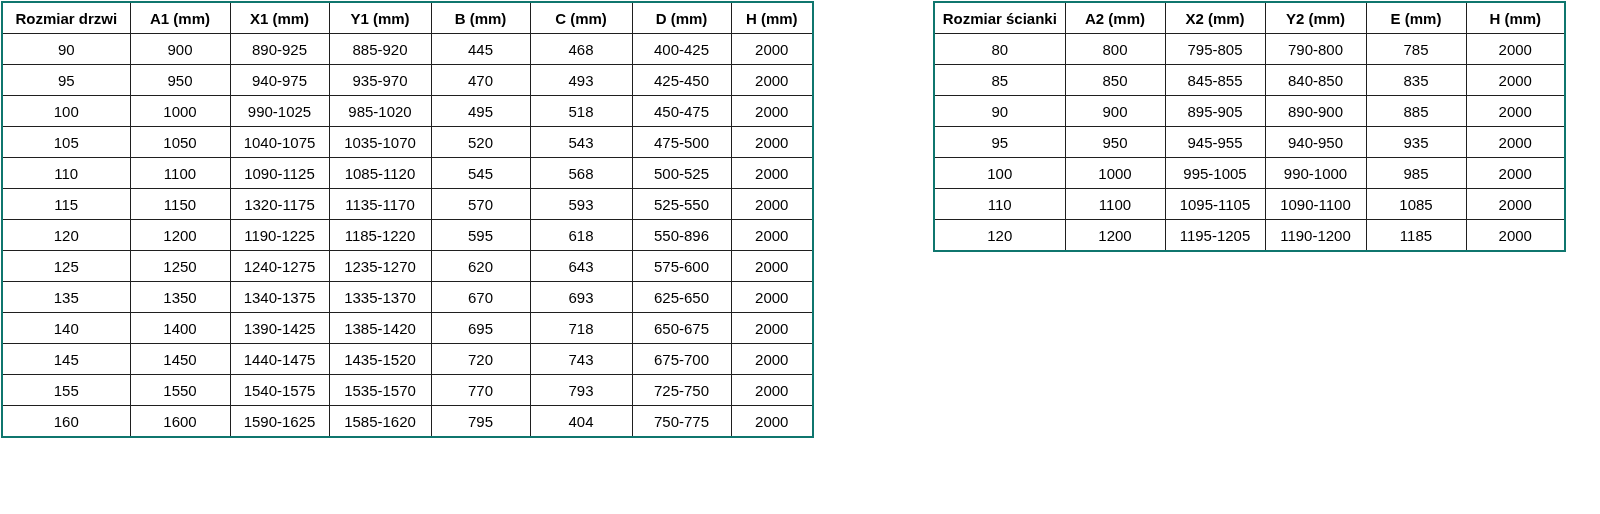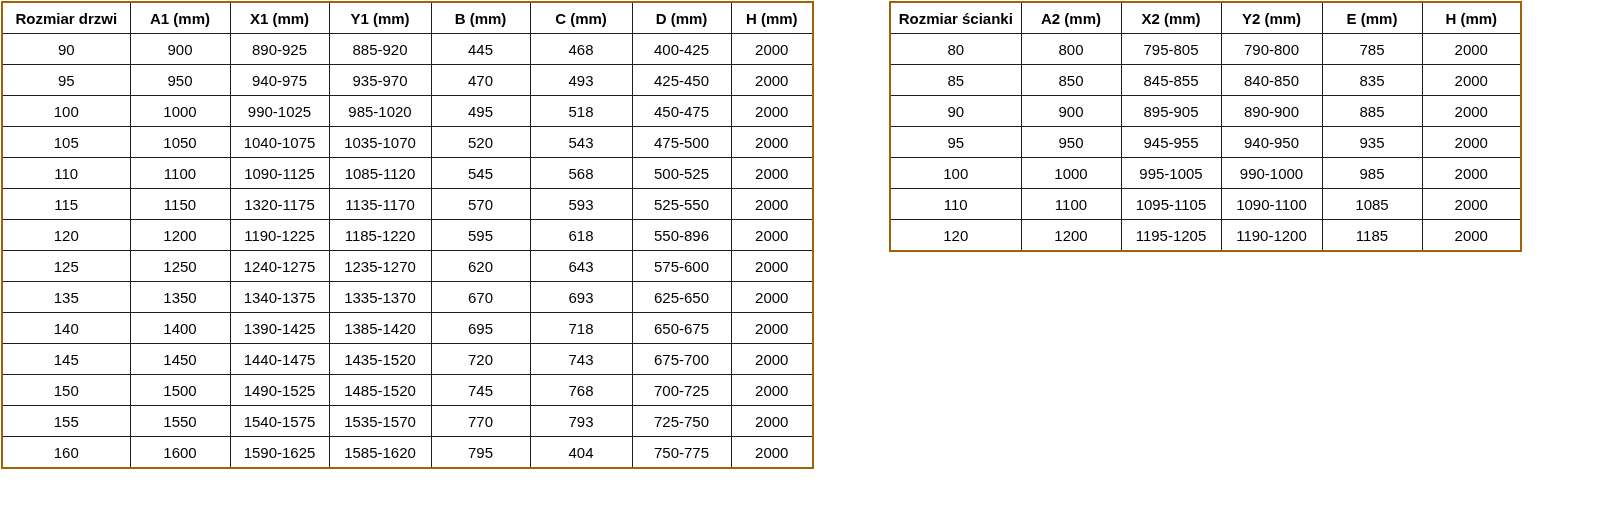--- a/index.html
+++ b/index.html
@@ -17,39 +17,39 @@
   .tables-wrap {
     display: flex;
     align-items: flex-start;
     padding-top: 1px;
     padding-left: 1px;
   }
   table.spec-table {
     border-collapse: collapse;
     table-layout: fixed;
     background: #ffffff;
-    border: 2px solid #a16207;
+    border: 2px solid #0f766e;
   }
   table.spec-table th,
   table.spec-table td {
     border: 1px solid #1f1f1f;
     text-align: center;
     vertical-align: middle;
     font-size: 15px;
     height: 30px;
     padding: 0 2px;
     color: #000000;
     white-space: nowrap;
     overflow: hidden;
   }
   table.spec-table th {
     font-weight: bold;
   }
   #wall-table-container {
-    margin-left: 75px;
+    margin-left: 119px;
   }
 </style>
 </head>
 <body>
 
 <div class="tables-wrap">
   <div id="door-table-container">
     <table class="spec-table">
         <colgroup>
           <col style="width: 128px;">
@@ -178,30 +178,20 @@
             <td>145</td>
             <td>1450</td>
             <td>1440-1475</td>
             <td>1435-1520</td>
             <td>720</td>
             <td>743</td>
             <td>675-700</td>
             <td>2000</td>
           </tr>
           <tr>
-            <td>150</td>
-            <td>1500</td>
-            <td>1490-1525</td>
-            <td>1485-1520</td>
-            <td>745</td>
-            <td>768</td>
-            <td>700-725</td>
-            <td>2000</td>
-          </tr>
-          <tr>
             <td>155</td>
             <td>1550</td>
             <td>1540-1575</td>
             <td>1535-1570</td>
             <td>770</td>
             <td>793</td>
             <td>725-750</td>
             <td>2000</td>
           </tr>
           <tr>

